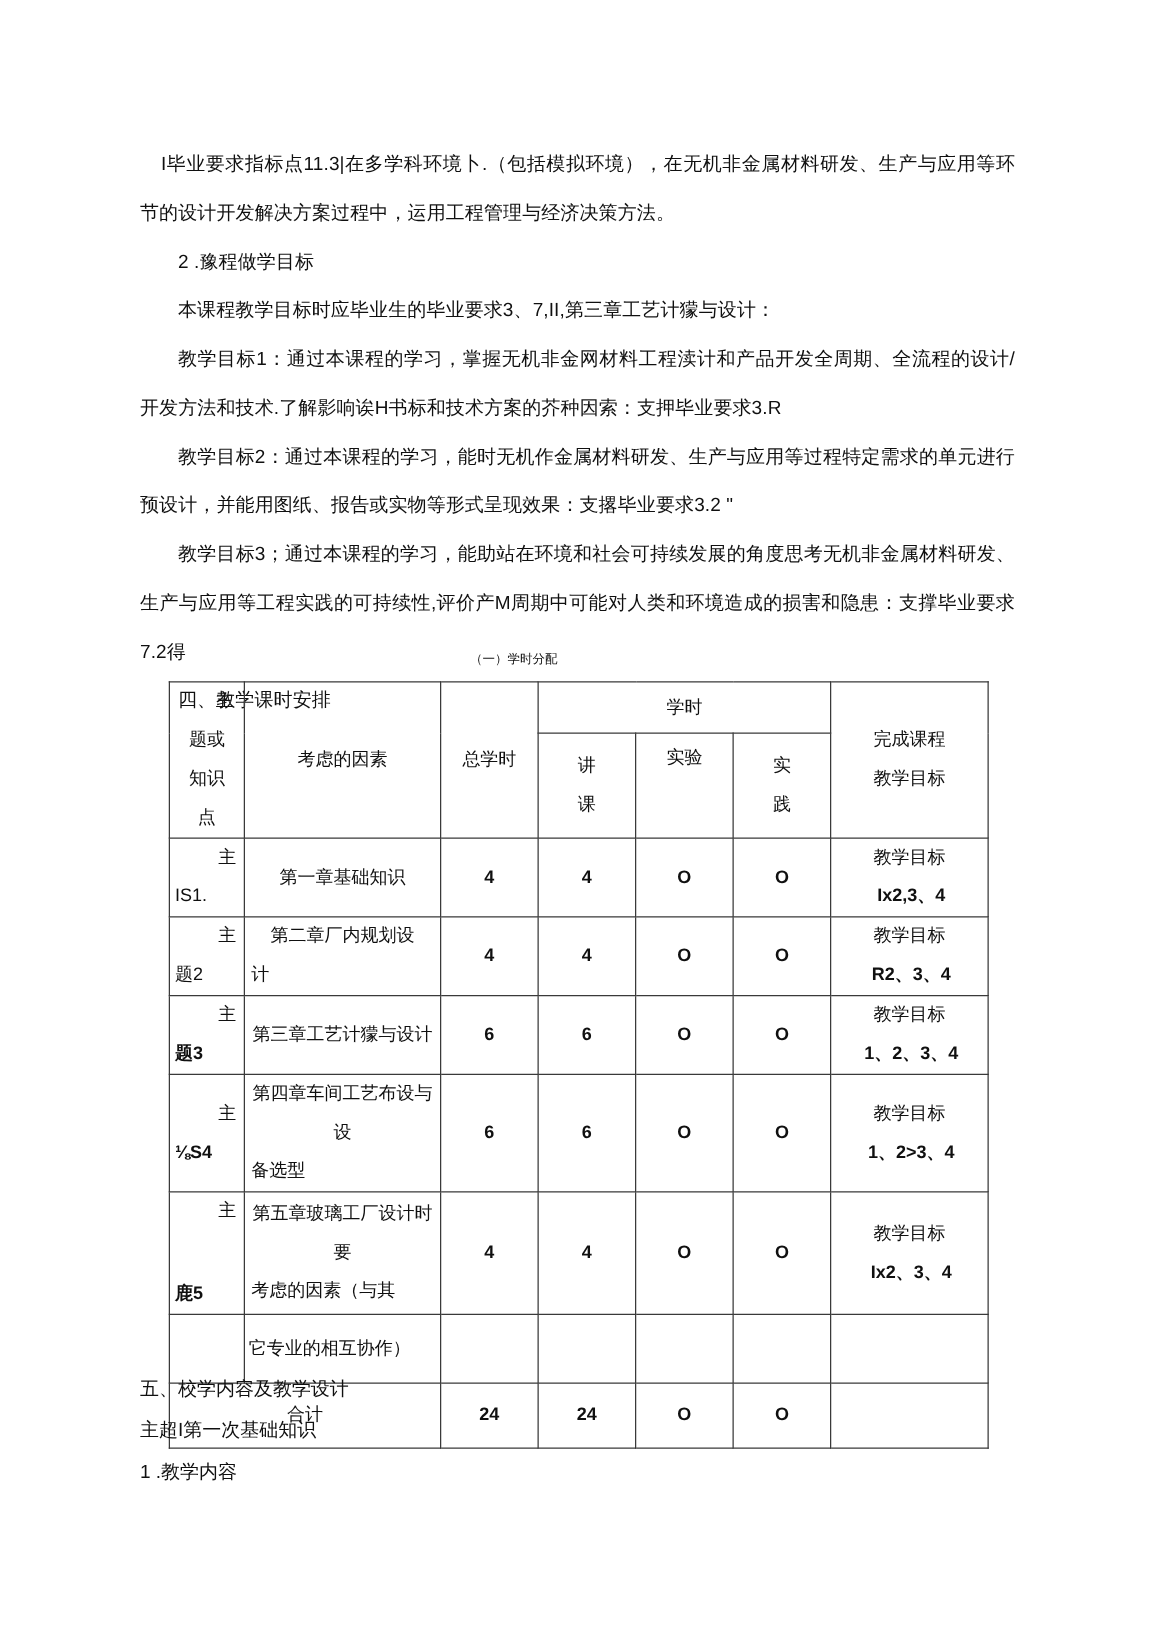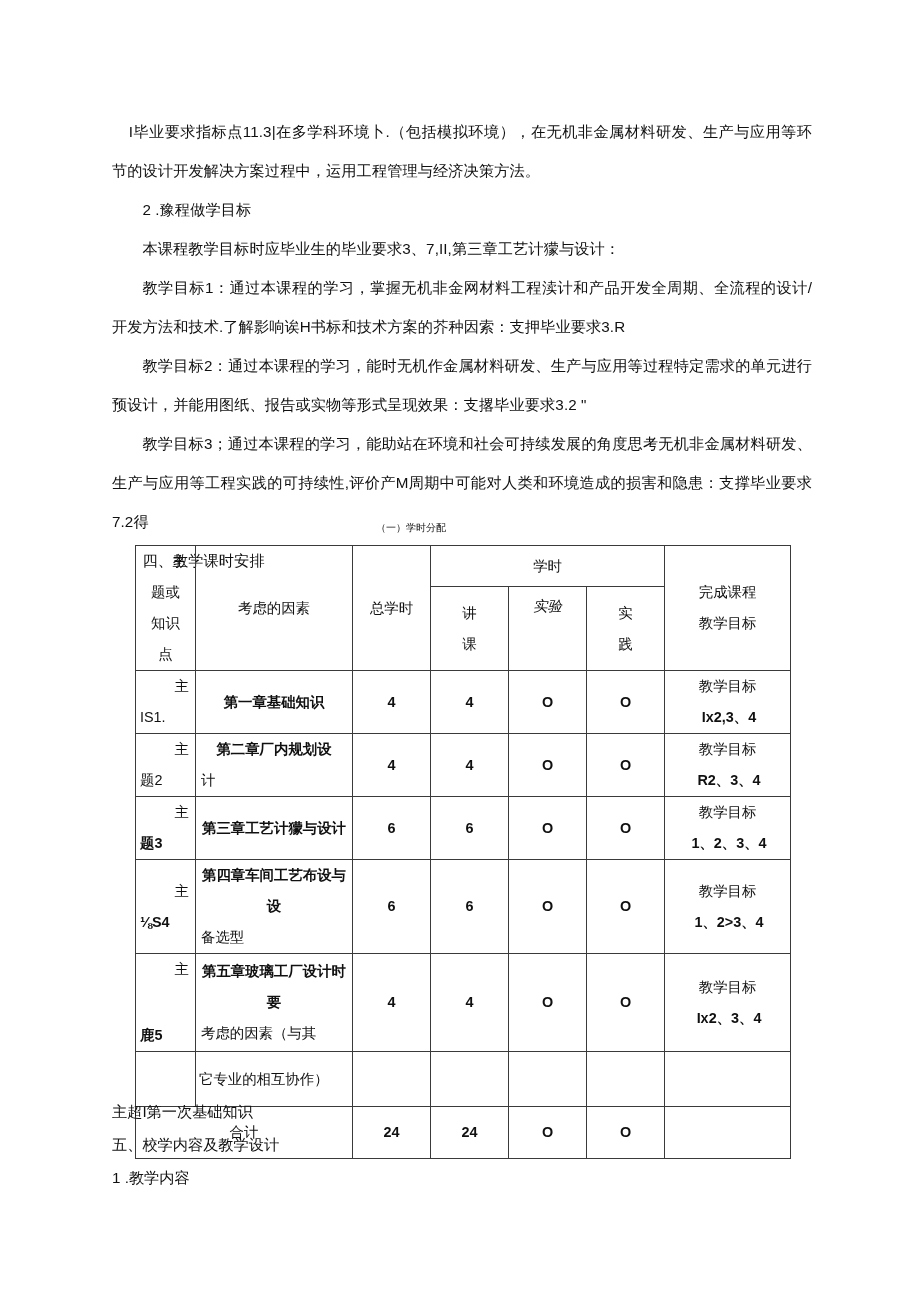--- a/index.html
+++ b/index.html
@@ -101,21 +101,21 @@
   .two-line {
     display: block;
     line-height: 31px;
   }
   .two-line .ln-r { display:block; text-align:right; padding-right:4px; }
   .two-line .ln-l { display:block; text-align:left;  padding-left:2px; }
 
   .goalcell .g1 { display:block; text-align:center; }
   .goalcell .g2 { display:block; text-align:center; padding-left:3px; font-weight:700; }
 
-  .contentcell .k1 { display:block; text-align:center;font-weight:bold; }
+  .contentcell .k1 { display:block; text-align:center; }
   .contentcell .k2 { display:block; text-align:left; padding-left:3px; }
 
   .num { font-weight:700; font-size:15px; }
 
   td.sum-label { text-align:center; }
 
   
   .footblock {
     position: absolute;
     left: 112px;
@@ -178,21 +178,21 @@
         </td>
       </tr>
 
       <tr>
         <td style="height:84px;">
           <span class="stack">
             <span>讲</span>
             <span>课</span>
           </span>
         </td>
-        <td style="vertical-align:top;padding-top:4px;font-style:italic;">实验</td>
+        <td style="vertical-align:top;padding-top:4px;">实验</td>
         <td>
           <span class="stack">
             <span>实</span>
             <span>践</span>
           </span>
         </td>
       </tr>
 
       <tr>
         <td>
@@ -314,18 +314,18 @@
         <td class="num">24</td>
         <td class="num">O</td>
         <td class="num">O</td>
         <td></td>
       </tr>
     </tbody>
       </table>
   </div>
 
   <div class="footblock">
+    <p>五、校学内容及教学设计</p>
     <p>主超I第一次基础知识</p>
-    <p>五、校学内容及教学设计</p>
     <p>1  .教学内容</p>
   </div>
 
 </div>
 
 </body></html>

